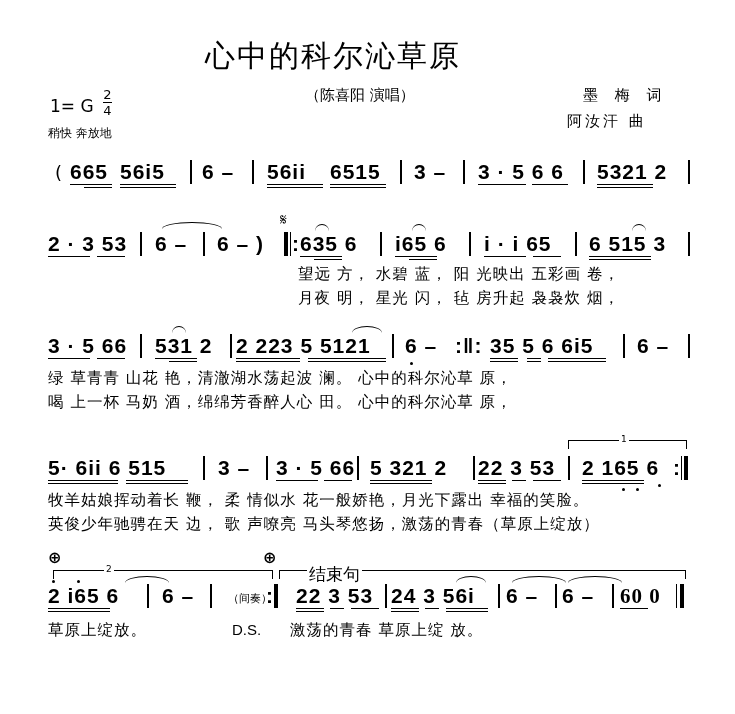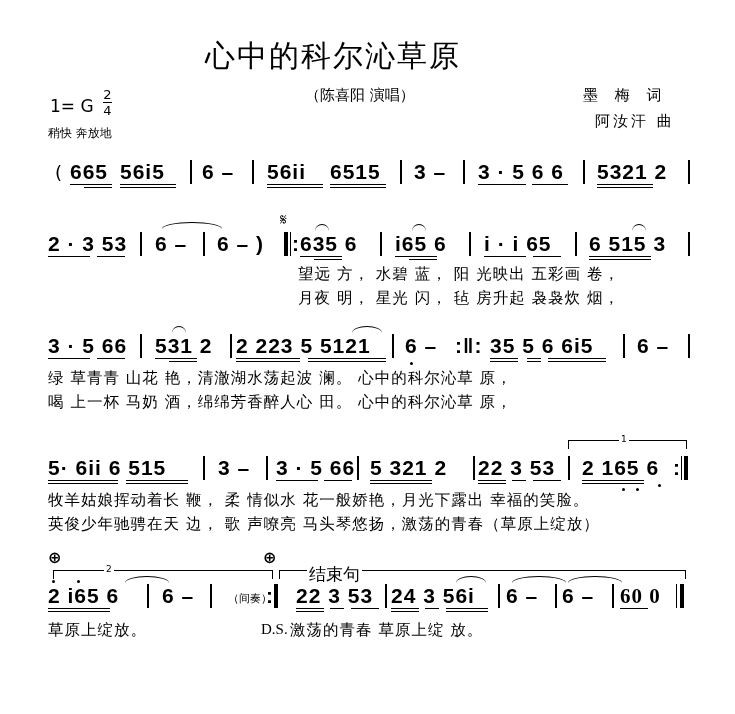--- a/index.html
+++ b/index.html
@@ -25,21 +25,21 @@
   .vlabel { position:absolute; font-size:9px; background:#fff; padding:0 2px; }
   .coda { position:absolute; font-size:16px; font-weight:bold; }
   .small { font-size:11px; }
 </style>
 </head>
 <body>
 
 <div class="abs title">心中的科尔沁草原</div>
 <div class="abs singer">（陈喜阳 演唱）</div>
 <div class="abs credit" style="left:583px; top:86px;">墨 梅 词</div>
-<div class="abs credit" style="left:595px; top:112px; letter-spacing:3px;">阿汝汗 曲</div>
+<div class="abs credit" style="left:567px; top:112px; letter-spacing:3px;">阿汝汗 曲</div>
 <div class="abs key">1= G</div>
 <div class="frac">
   <span>2</span>
   <span class="bar"></span>
   <span>4</span>
 </div>
 <div class="abs tempo">稍快 奔放地</div>
 
 <div>
   <div class="abs" style="left:55px; top:162px; font-size:18px;">(</div>
@@ -197,15 +197,15 @@
   <div class="slur" style="left:568px; top:576px; width:54px;"></div>
   <div class="abs notes" style="left:506px; top:584px;">6 –</div>
   <div class="vbar" style="left:555px; top:584px; height:24px;"></div>
   <div class="abs notes" style="left:562px; top:584px;">6 –</div>
   <div class="vbar" style="left:612px; top:584px; height:24px;"></div>
   <div class="abs notes" style="left:620px; top:584px;font-family:Liberation Serif, serif;">60 0</div>
   <div class="ul1" style="left:620px; top:608px; width:28px;"></div>
   <div class="vbar" style="left:676px; top:584px; height:24px; width:1px;"></div>
   <div class="thick" style="left:680px; top:584px; height:24px;"></div>
   <div class="abs lyr" style="left:48px; top:620px;">草原上绽放。</div>
-  <div class="abs" style="left:261px; top:621px; font-family:Liberation Serif, serif; font-size:15px;">D.S.</div>
+  <div class="abs" style="left:232px; top:621px; font-family:Liberation Sans, sans-serif; font-size:15px;">D.S.</div>
   <div class="abs lyr" style="left:290px; top:620px;">激荡的青春 草原上绽      放。</div>
 </div>
 
 </body></html>

